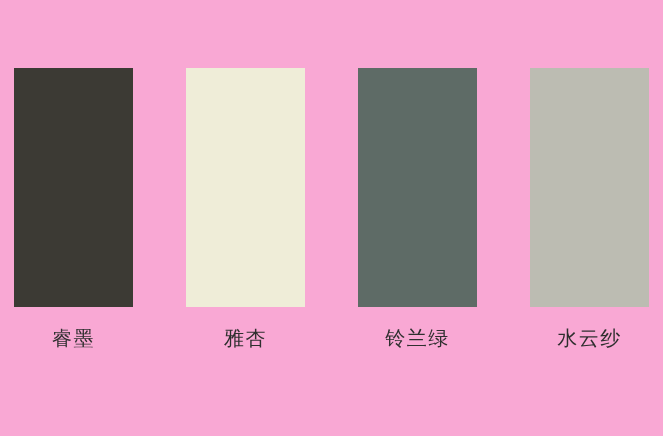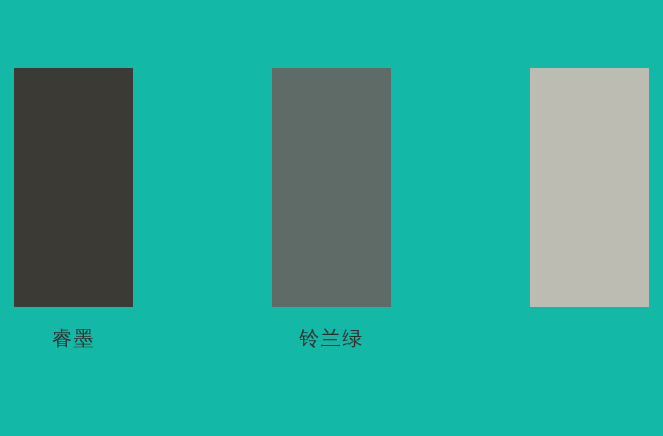--- a/index.html
+++ b/index.html
@@ -12,21 +12,21 @@
     height: 436px;
     background: #ffffff;
     font-family: "Liberation Sans", "DejaVu Sans", sans-serif;
     overflow: hidden;
   }
 
   #palette-board {
     position: relative;
     width: 663px;
     height: 436px;
-    background: #14b8a6;
+    background: #f9a8d4;
     box-sizing: border-box;
   }
 
   #swatch-row {
     position: absolute;
     left: 14px;
     top: 68px;
     width: 635px;
     height: 285px;
     display: flex;
@@ -65,26 +65,31 @@
 
 <div id="palette-board">
 
   <div id="swatch-row">
 
     <div class="swatch-cell">
       <div class="swatch-chip" style="background-color: rgb(60, 58, 52);"></div>
       <div class="swatch-label" style="color: rgb(47, 47, 47);">睿墨</div>
     </div>
 
+    <div class="swatch-cell">
+      <div class="swatch-chip" style="background-color: rgb(239, 237, 216);"></div>
+      <div class="swatch-label" style="color: rgb(47, 47, 47);">雅杏</div>
+    </div>
 
     <div class="swatch-cell">
       <div class="swatch-chip" style="background-color: rgb(94, 107, 102);"></div>
       <div class="swatch-label" style="color: rgb(47, 47, 47);">铃兰绿</div>
     </div>
 
 
     <div class="swatch-cell">
       <div class="swatch-chip" style="background-color: rgb(188, 188, 178);"></div>
+      <div class="swatch-label" style="color: rgb(47, 47, 47);">水云纱</div>
     </div>
 
   </div>
 
 </div>
 
 </body></html>

